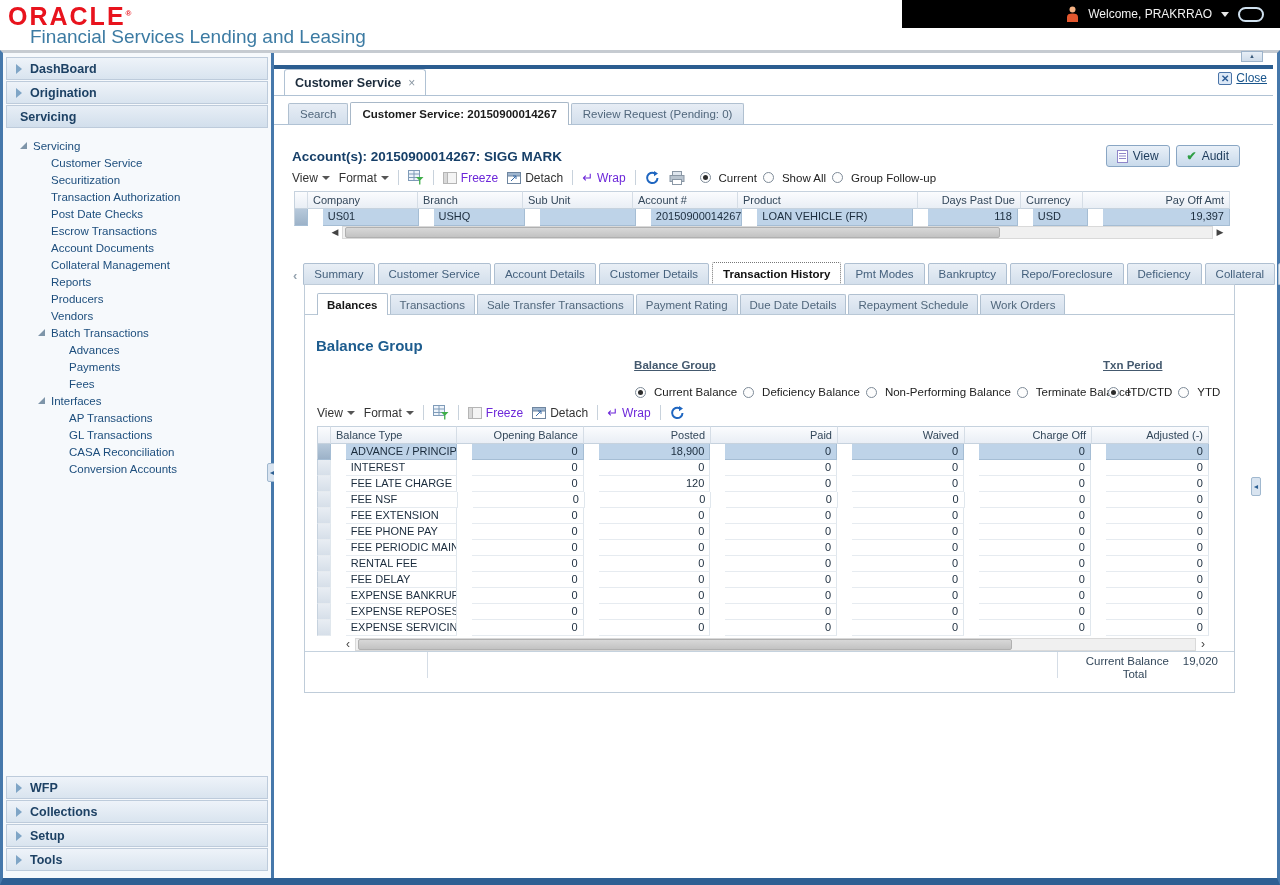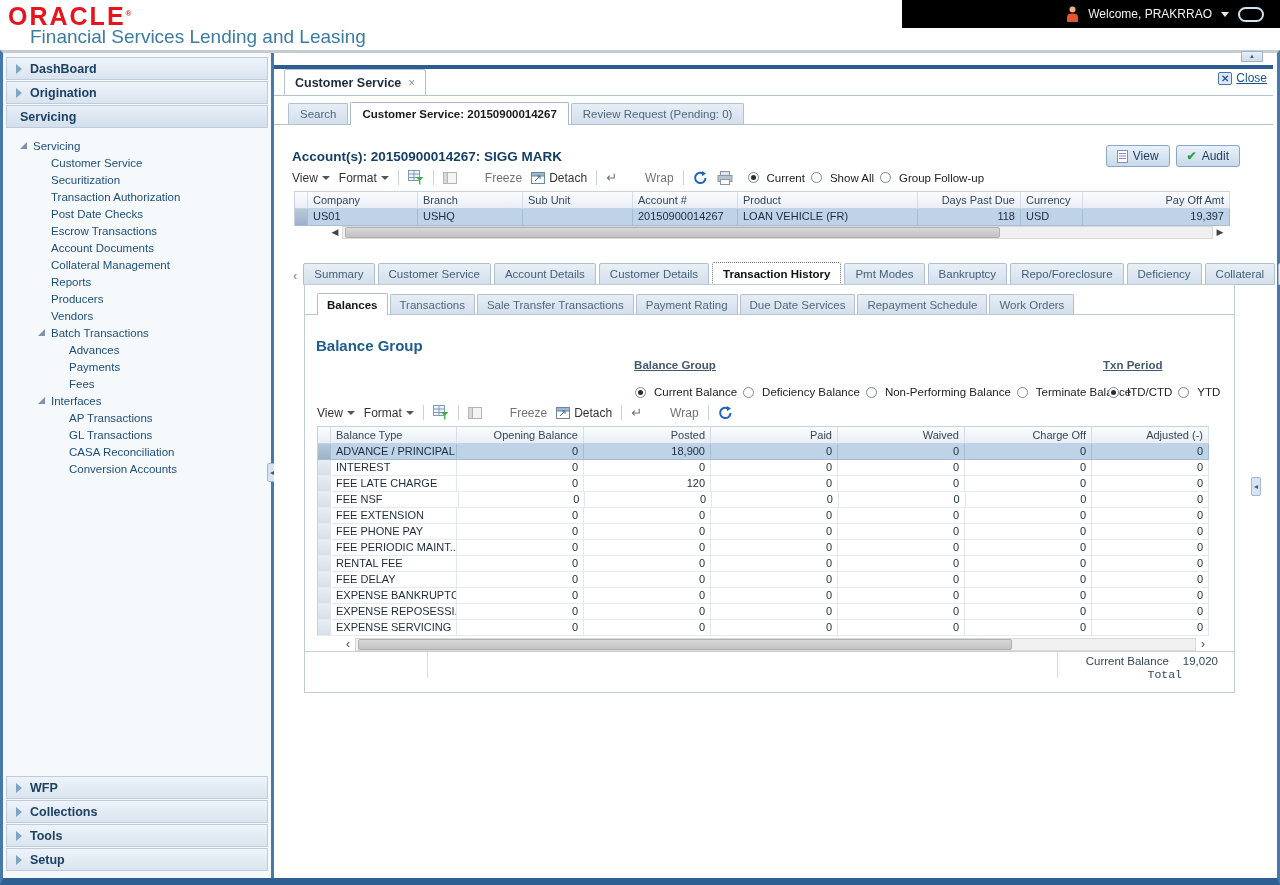--- a/index.html
+++ b/index.html
@@ -57,36 +57,36 @@
   .btn { height:22px; padding:0 10px; display:flex; align-items:center; gap:5px; font-size:12px; color:#1c3a5a;
          background:linear-gradient(#e9f0f8,#c9daeb); border:1px solid #89a6c4; border-radius:3px; cursor:pointer; }
   .check { color:#2f9e44; font-size:12px; font-weight:bold; }
 
   .toolbar { position:absolute; display:flex; align-items:center; gap:9px; font-size:12px; color:#333; }
   .tb1 { top:117px; left:18px; }
   .tsep { width:1px; height:15px; background:#c8d2dc; }
   .ddl { display:flex; align-items:center; gap:4px; cursor:pointer; }
   .ddl .caret { width:0; height:0; border-left:4px solid transparent; border-right:4px solid transparent; border-top:4px solid #555; }
   .ticon { display:flex; align-items:center; cursor:pointer; }
-  .gray { color:#737373;gap:24px; }
+  .gray { color:#6d28d9; }
   .tlabel { cursor:pointer; }
   .ropt { display:flex; align-items:center; gap:8px; margin-right:6px; cursor:pointer; }
   .radio { width:11px; height:11px; border:1px solid #7e8b98; border-radius:50%; background:#fdfdfd; position:relative; }
   .radio.sel::after { content:""; position:absolute; left:2px; top:2px; width:5px; height:5px; border-radius:50%; background:#2c2c2c; }
   .rlbl { font-size:11.5px; color:#222; white-space:nowrap; }
   .radios { display:flex; align-items:center; }
 
   
   .tbl { position:absolute; }
   .t-acc { top:138px; left:20px; width:936px; }
   .thead { display:flex; }
   .th { height:18px; padding:2px 5px 0; font-size:11px; color:#33475a;
         background:linear-gradient(#fbfcfe,#e9eef5); border-top:1px solid #c6d2de; border-bottom:1px solid #c6d2de; border-right:1px solid #d5dde6; white-space:nowrap; overflow:hidden; cursor:pointer; }
   .corner { width:14px; border-left:1px solid #c6d2de; }
-  .tr { display:flex; }
+  .tr { display:flex;gap:15px; }
   .td { padding:1px 5px 0; font-size:11px; color:#1b2c3d; border-right:1px solid #e0e7ed; border-bottom:1px solid #e6ebf0; white-space:nowrap; overflow:hidden; }
   .rowhdr { width:14px; background:linear-gradient(#e8edf3,#d6dfe9); border-left:1px solid #c6d2de; }
   .tr.sel .td { background:#bed3e8; border-right-color:#a5bdd4; border-bottom-color:#a5bdd4; }
   .tr.sel .rowhdr { background:linear-gradient(#b7c9db,#9cb2c8); }
   .r { text-align:right; }
 
   .hscroll { position:absolute; height:14px; display:flex; align-items:center; }
   .hs1 { top:172px; left:54px; width:899px; }
   .sarrow { width:14px; height:13px; font-size:9px; color:#444; text-align:center; line-height:13px; cursor:pointer; }
   .strack { flex:1; height:13px; background:#f0f0f0; border:1px solid #d9d9d9; position:relative; cursor:pointer; }
@@ -110,21 +110,21 @@
   .grp-radios { position:absolute; top:101px; left:330px; }
   .per-radios { position:absolute; top:101px; left:803px; }
   .tb2 { top:120px; left:12px; }
   .t-bal { top:141px; left:12px; width:892px; }
   .hs2 { top:352px; left:36px; right:24px; }
   .pfoot { position:absolute; top:366px; left:0; right:0; bottom:0; border-top:1px solid #c5d2de; }
   .pf-sep1 { position:absolute; left:122px; top:0; bottom:14px; width:1px; background:#d5dde6; }
   .pf-sep2 { position:absolute; left:752px; top:0; bottom:14px; width:1px; background:#d5dde6; }
   .pf-text { position:absolute; right:16px; top:3px; text-align:right; font-size:11.5px; color:#33475a; }
   .pf-line1 { display:flex; gap:14px; justify-content:flex-end; }
-  .pf-line2 { margin-right:36px; margin-top:1px;font-family:Liberation Mono, monospace; }
+  .pf-line2 { margin-right:71px; margin-top:1px; }
 
   .handle { position:absolute; width:10px; height:19px; background:#d9e4f0; border:1px solid #a0b8cf; border-radius:2px; color:#2d5f92; font-size:7px; line-height:17px; text-align:center; cursor:pointer; }
   .h-left { left:264px; top:410px; }
   .h-right { right:16px; top:424px; }
 </style>
 </head>
 <body>
 
 <div class="topbar">
   <div class="brand">
@@ -243,25 +243,25 @@
         <div class="acc">
           <span class="chev"></span>
           <span class="acclbl">WFP</span>
         </div>
         <div class="acc">
           <span class="chev"></span>
           <span class="acclbl">Collections</span>
         </div>
         <div class="acc">
           <span class="chev"></span>
-          <span class="acclbl">Tools</span>
+          <span class="acclbl">Setup</span>
         </div>
         <div class="acc">
           <span class="chev"></span>
-          <span class="acclbl">Setup</span>
+          <span class="acclbl">Tools</span>
         </div>
       </div>
   </aside>
 
   <div class="handle h-left">◄</div>
 
   <main class="main">
     <div class="topline"></div>
     <div class="collapse-top">▲</div>
 
@@ -450,21 +450,21 @@
           <div class="ptab">
             <span>Transactions</span>
           </div>
           <div class="ptab">
             <span>Sale Transfer Transactions</span>
           </div>
           <div class="ptab">
             <span>Payment Rating</span>
           </div>
           <div class="ptab">
-            <span>Due Date Services</span>
+            <span>Due Date Details</span>
           </div>
           <div class="ptab">
             <span>Repayment Schedule</span>
           </div>
           <div class="ptab">
             <span>Work Orders</span>
           </div>
         </div>
       <div class="bg-title">Balance Group</div>
       <div class="sectlbl lbl-group">Balance Group</div>

